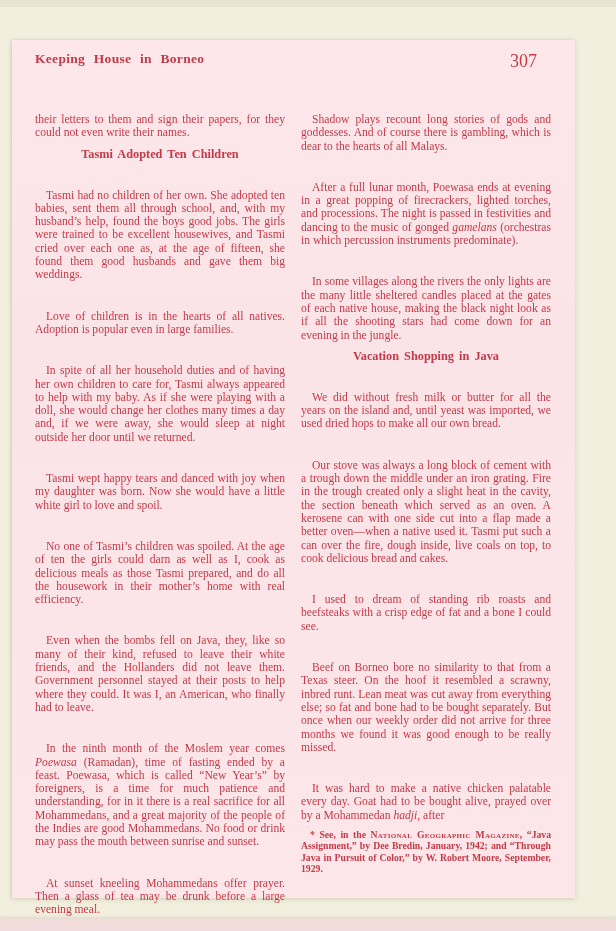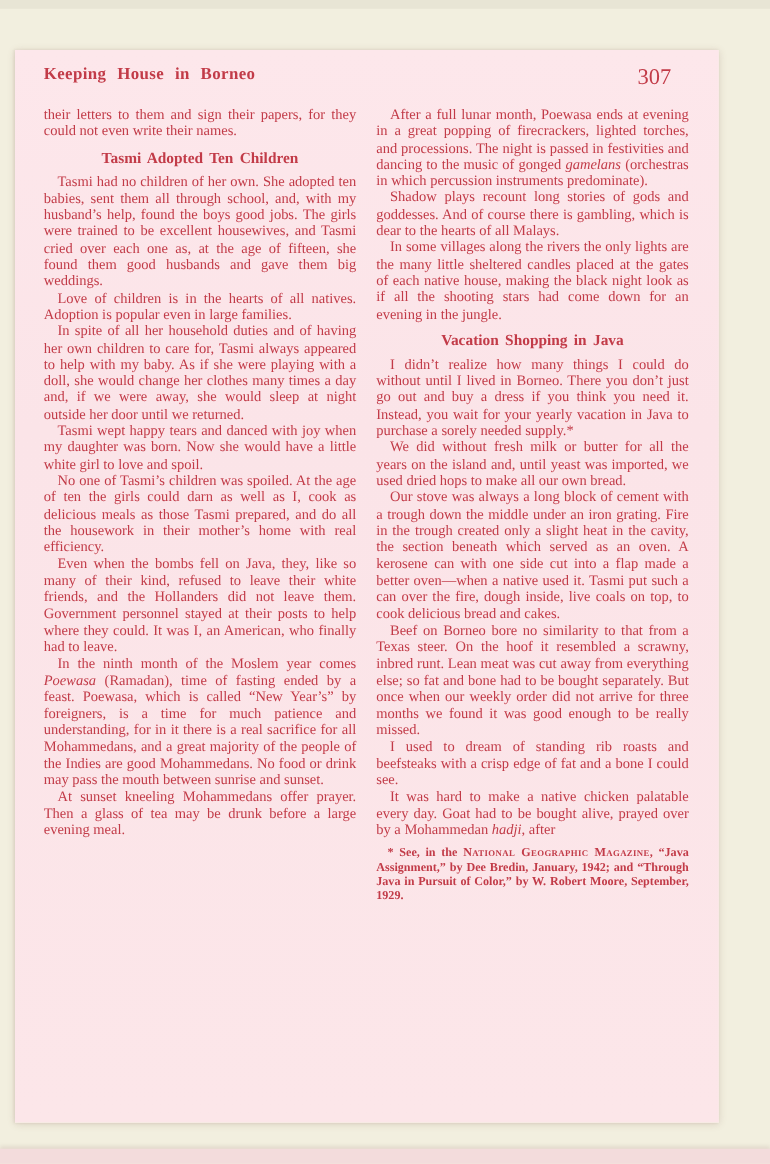--- a/index.html
+++ b/index.html
@@ -28,21 +28,21 @@
   }
   .running-head { position: relative; height: 27px; }
   .running-title {
     position: absolute; left: 0; right: 0; top: 2px;
     text-align: left; font-size: 13.5px; font-weight: bold;
     word-spacing: 5px; letter-spacing: 0.3px;
   }
   .page-number { position: absolute; right: 14px; top: 2px; font-size: 18px; }
   .columns { display: flex; gap: 16px; margin-top: 9px; }
   .column { flex: 1; min-width: 0; font-size: 11.6px; line-height: 13.3px; text-align: justify; }
-  .para { text-indent: 11px; }
+  .para { text-indent: 11px; margin-top: 28px; }
   .para.no-indent { text-indent: 0; }
   .heading {
     font-size: 12.3px; line-height: 13px; font-weight: bold;
     text-align: center; text-indent: 0; margin: 8px 0 6px; word-spacing: 2px;
   }
   .footnote { margin-top: 7px; font-size: 9.7px; line-height: 11.3px; text-indent: 9px; font-weight: bold; }
   .smallcaps { font-variant: small-caps; letter-spacing: 0.3px; }
   i { font-style: italic; }
 </style>
 </head>
@@ -62,28 +62,27 @@
         <p class="para"><span>Tasmi had no children of her own.  She adopted ten babies, sent them all through school, and, with my husband’s help, found the boys good jobs.  The girls were trained to be excellent housewives, and Tasmi cried over each one as, at the age of fifteen, she found them good husbands and gave them big weddings.</span></p>
         <p class="para"><span>Love of children is in the hearts of all natives.  Adoption is popular even in large families.</span></p>
         <p class="para"><span>In spite of all her household duties and of having her own children to care for, Tasmi always appeared to help with my baby.  As if she were playing with a doll, she would change her clothes many times a day and, if we were away, she would sleep at night outside her door until we returned.</span></p>
         <p class="para"><span>Tasmi wept happy tears and danced with joy when my daughter was born.  Now she would have a little white girl to love and spoil.</span></p>
         <p class="para"><span>No one of Tasmi’s children was spoiled.  At the age of ten the girls could darn as well as I, cook as delicious meals as those Tasmi prepared, and do all the housework in their mother’s home with real efficiency.</span></p>
         <p class="para"><span>Even when the bombs fell on Java, they, like so many of their kind, refused to leave their white friends, and the Hollanders did not leave them.  Government personnel stayed at their posts to help where they could.  It was I, an American, who finally had to leave.</span></p>
         <p class="para"><span>In the ninth month of the Moslem year comes </span><i>Poewasa</i><span> (Ramadan), time of fasting ended by a feast.  Poewasa, which is called “New Year’s” by foreigners, is a time for much patience and understanding, for in it there is a real sacrifice for all Mohammedans, and a great majority of the people of the Indies are good Mohammedans.  No food or drink may pass the mouth between sunrise and sunset.</span></p>
         <p class="para"><span>At sunset kneeling Mohammedans offer prayer.  Then a glass of tea may be drunk before a large evening meal.</span></p>
       </div>
     <div class="column">
+        <p class="para"><span>Shadow plays recount long stories of gods and goddesses.  And of course there is gambling, which is dear to the hearts of all Malays.</span></p>
         <p class="para"><span>After a full lunar month, Poewasa ends at evening in a great popping of firecrackers, lighted torches, and processions.  The night is passed in festivities and dancing to the music of gonged </span><i>gamelans</i><span> (orchestras in which percussion instruments predominate).</span></p>
-        <p class="para"><span>Shadow plays recount long stories of gods and goddesses.  And of course there is gambling, which is dear to the hearts of all Malays.</span></p>
         <p class="para"><span>In some villages along the rivers the only lights are the many little sheltered candles placed at the gates of each native house, making the black night look as if all the shooting stars had come down for an evening in the jungle.</span></p>
         <h2 class="heading"><span>Vacation Shopping in Java</span></h2>
-        <p class="para"><span>I didn’t realize how many things I could do without until I lived in Borneo.  There you don’t just go out and buy a dress if you think you need it.  Instead, you wait for your yearly vacation in Java to purchase a sorely needed supply.*</span></p>
         <p class="para"><span>We did without fresh milk or butter for all the years on the island and, until yeast was imported, we used dried hops to make all our own bread.</span></p>
         <p class="para"><span>Our stove was always a long block of cement with a trough down the middle under an iron grating.  Fire in the trough created only a slight heat in the cavity, the section beneath which served as an oven.  A kerosene can with one side cut into a flap made a better oven—when a native used it.  Tasmi put such a can over the fire, dough inside, live coals on top, to cook delicious bread and cakes.</span></p>
+        <p class="para"><span>I used to dream of standing rib roasts and beefsteaks with a crisp edge of fat and a bone I could see.</span></p>
         <p class="para"><span>Beef on Borneo bore no similarity to that from a Texas steer.  On the hoof it resembled a scrawny, inbred runt.  Lean meat was cut away from everything else; so fat and bone had to be bought separately.  But once when our weekly order did not arrive for three months we found it was good enough to be really missed.</span></p>
-        <p class="para"><span>I used to dream of standing rib roasts and beefsteaks with a crisp edge of fat and a bone I could see.</span></p>
         <p class="para"><span>It was hard to make a native chicken palatable every day.  Goat had to be bought alive, prayed over by a Mohammedan </span><i>hadji</i><span>, after</span></p>
         <p class="footnote"><span>* See, in the </span><span class="smallcaps">National Geographic Magazine</span><span>, “Java Assignment,” by Dee Bredin, January, 1942; and “Through Java in Pursuit of Color,” by W. Robert Moore, September, 1929.</span></p>
       </div>
   </div>
 </div>
 
 <div class="bottom-strip"></div>
 
 </body></html>

